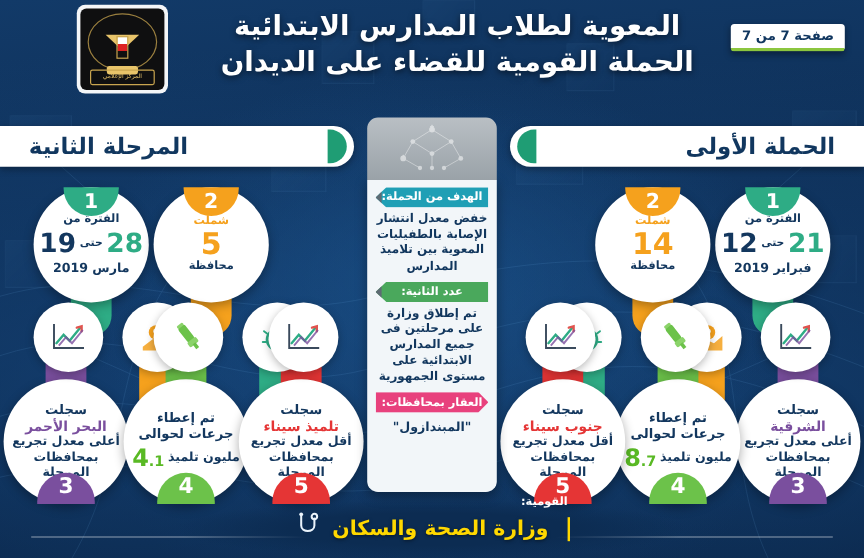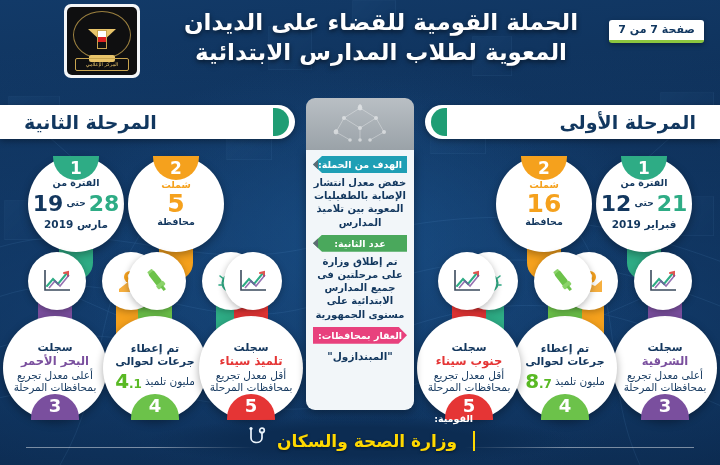--- a/index.html
+++ b/index.html
@@ -193,21 +193,21 @@
   .pin-icon { width: 62px; height: 110px; }
   .pin-icon .stem { top: 30px; height: 80px; }
   .pin-icon .bubble { top: 0; width: 58px; height: 58px; box-shadow: 0 2px 7px rgba(0,0,0,0.28); }
 
   
   .pin-bot { width: 110px; height: 120px; }
   .pin-bot .bubble { top: 16px; width: 104px; height: 104px; padding: 0 6px; }
   .pin-bot .cap.bot { bottom: 0; width: 48px; height: 26px; font-size: 18px; padding-top: 3px; }
   .fact-l1 { font-size: 11px; font-weight: bold; color: #13375e; line-height: 1.18; }
   .fact-hl { font-size: 11.5px; font-weight: bold; line-height: 1.18; }
-  .fact-l2 { font-size: 10.5px; font-weight: normal; color: #13375e; line-height: 1.2; }
+  .fact-l2 { font-size: 10.5px; font-weight: bold; color: #13375e; line-height: 1.2; }
   .dose-num { font-size: 20px; font-weight: bold; color: #59b924; }
   .dose-num small { font-size: 12px; }
   .dose-row { display: flex; align-items: center; justify-content: center; gap: 3px; }
 
   
   .center {
     position: absolute; left: 50%; transform: translateX(-50%);
     top: 98px; width: 108px; height: 312px;
     z-index: 7;
   }
@@ -329,30 +329,30 @@
       <div class="logo-inner">
         <div class="logo-ring"></div>
         <div class="eagle">
           <div class="eagle-base"></div>
         </div>
         <div class="logo-cap">المركز الإعلامي</div>
       </div>
     </div>
 
     <div class="title-wrap">
+      <div class="title-line">المعوية لطلاب المدارس الابتدائية</div>
       <div class="title-line">الحملة القومية للقضاء على الديدان</div>
-      <div class="title-line">المعوية لطلاب المدارس الابتدائية</div>
     </div>
 
     <div class="page-badge">صفحة 7 من 7</div>
   </div>
 
   <div class="phase-bar right">
     <span class="pnotch"></span>
-    <span class="ptxt">المرحلة الأولى</span>
+    <span class="ptxt">الحملة الأولى</span>
   </div>
 
   <div class="phase-bar left">
     <span class="pnotch"></span>
     <span class="ptxt">المرحلة الثانية</span>
   </div>
 
   <div class="panel right">
 
     <div class="pin pin-top" style="right:22px;">
@@ -366,21 +366,21 @@
         </div>
         <div class="bub-month">فبراير 2019</div>
       </div>
       <div class="cap top" style="background:#2eac85;">1</div>
     </div>
 
     <div class="pin pin-top" style="right:122px;">
       <div class="stem" style="background:#f5a11d;"></div>
       <div class="bubble">
         <div class="bub-label" style="color:#f5a11d;">شملت</div>
-        <div class="bub-count" style="color:#f5a11d;">16</div>
+        <div class="bub-count" style="color:#f5a11d;">14</div>
         <div class="bub-label">محافظة</div>
       </div>
       <div class="cap top" style="background:#f5a11d;">2</div>
     </div>
 
     <div class="pin pin-icon" style="right:96px; top:112px;">
       <div class="stem" style="background:#f5a11d; width:30px;"></div>
       <div class="bubble">
         <svg width="32" height="32" viewBox="0 0 32 32" aria-hidden="true">
           <path d="M4 24 L13 17 L22 21 L29 15 L29 27 L4 27 Z" fill="#f5a11d" opacity="0.85"></path>

